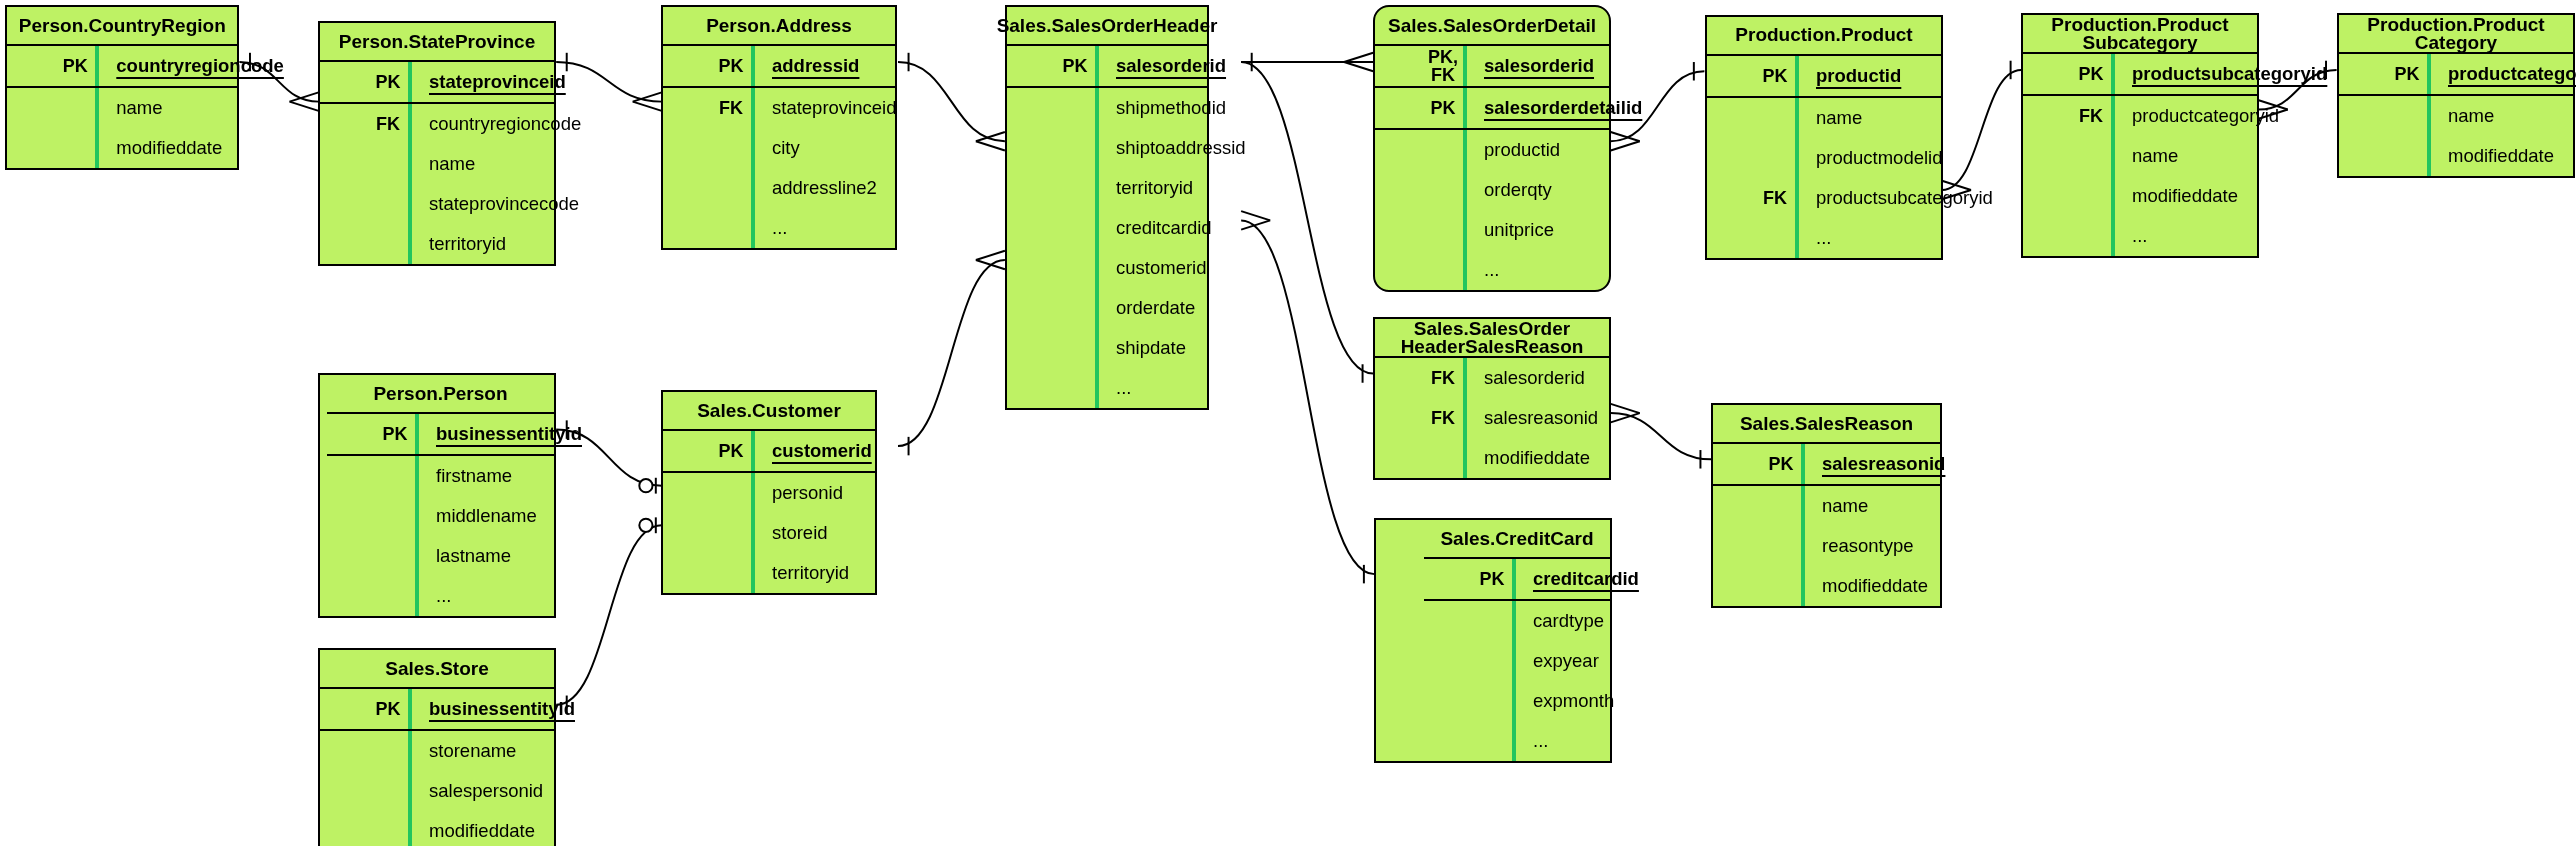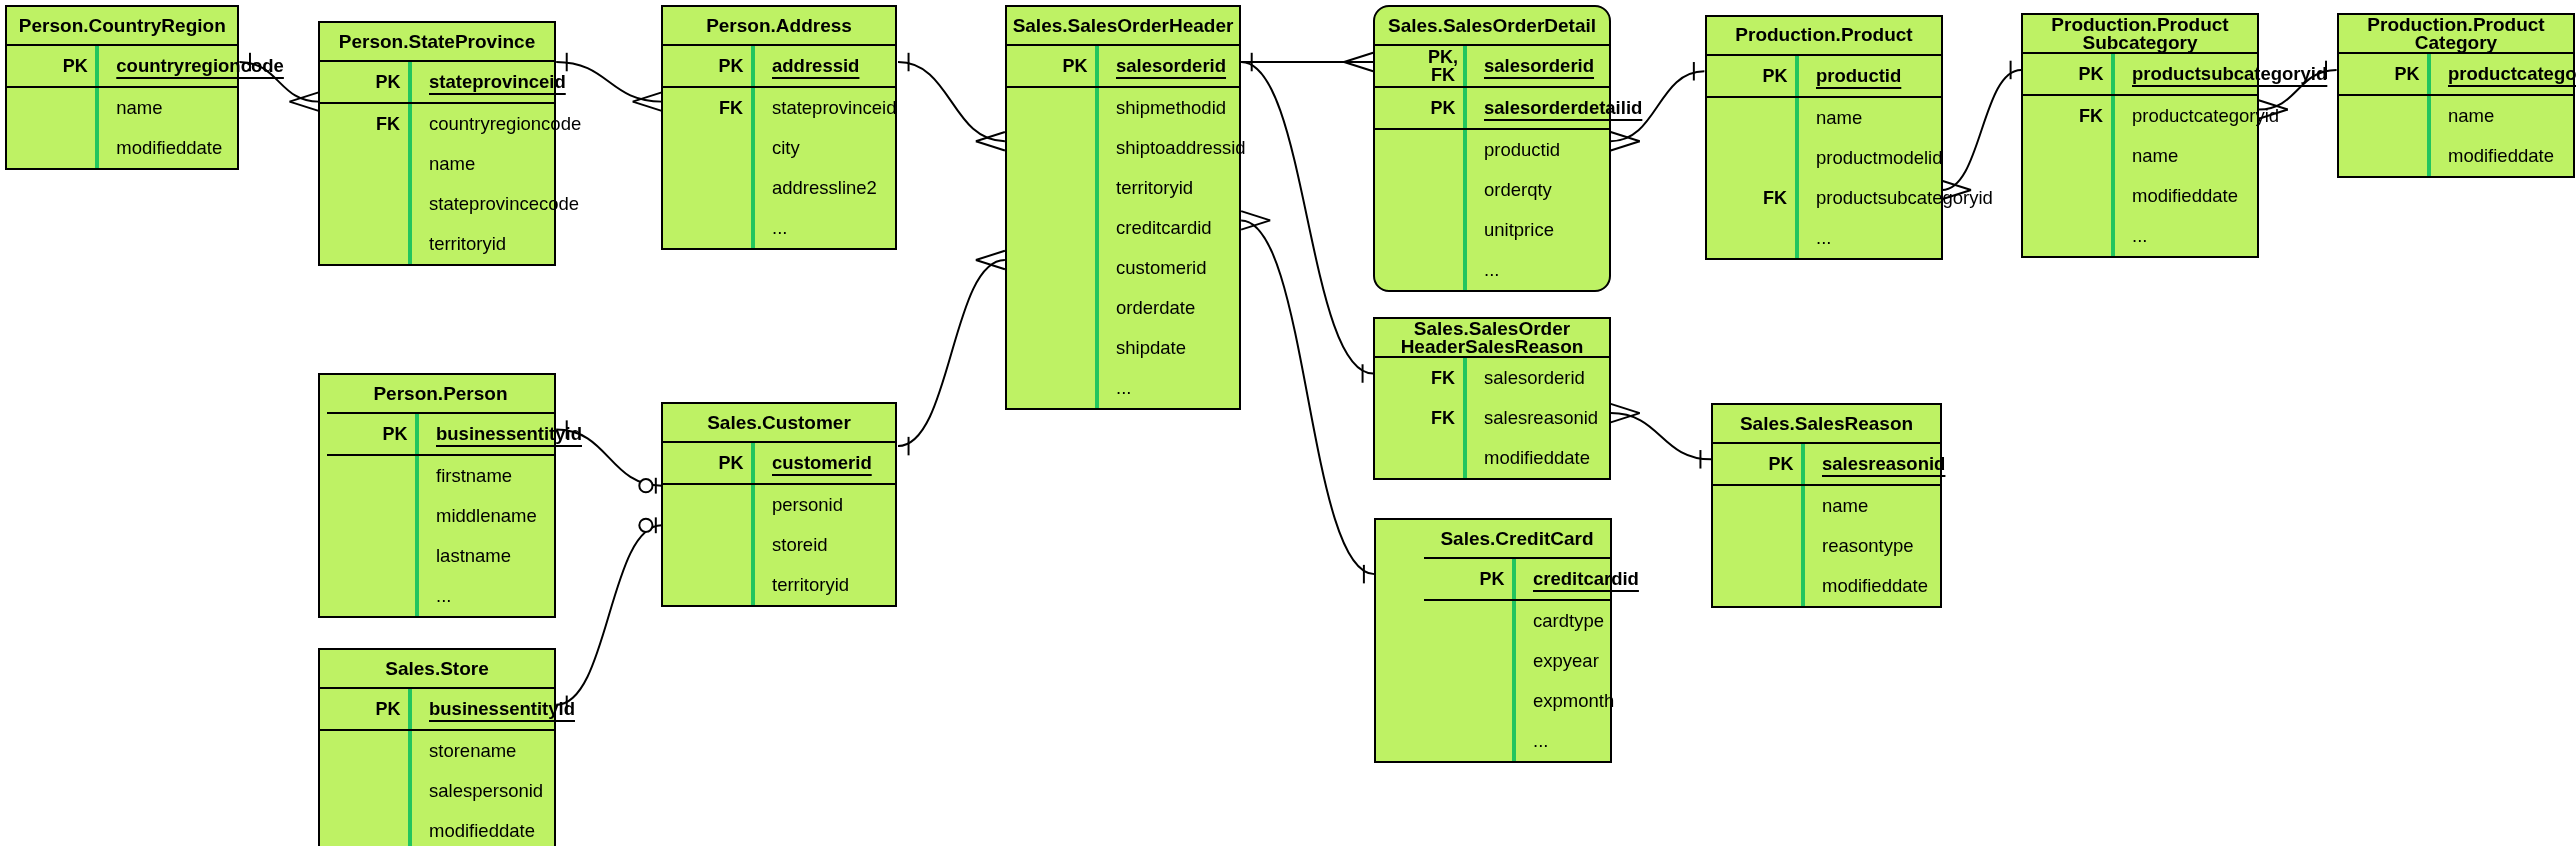--- a/index.html
+++ b/index.html
@@ -170,21 +170,21 @@
             <div class="key"></div>
           </div>
           <div class="fields">
             <div class="field">stateprovinceid</div>
             <div class="field">city</div>
             <div class="field">addressline2</div>
             <div class="field">...</div>
           </div>
         </div>
       </div>
-      <div class="table" style="left: 1005px; top: 5.3px; width: 236px;">
+      <div class="table" style="left: 1005px; top: 5.3px; width: 204px;">
         <div class="ttl">
           <div class="ttl-line">Sales.SalesOrderHeader</div>
         </div>
         <div class="section">
           <div class="keys">
             <div class="key">PK</div>
           </div>
           <div class="fields">
             <div class="field pk">salesorderid</div>
           </div>
@@ -347,21 +347,21 @@
             <div class="key"></div>
           </div>
           <div class="fields">
             <div class="field">firstname</div>
             <div class="field">middlename</div>
             <div class="field">lastname</div>
             <div class="field">...</div>
           </div>
         </div>
       </div>
-      <div class="table" style="left: 661px; top: 402px; width: 236px;">
+      <div class="table" style="left: 661px; top: 390px; width: 216px;">
         <div class="ttl">
           <div class="ttl-line">Sales.Customer</div>
         </div>
         <div class="section">
           <div class="keys">
             <div class="key">PK</div>
           </div>
           <div class="fields">
             <div class="field pk">customerid</div>
           </div>

